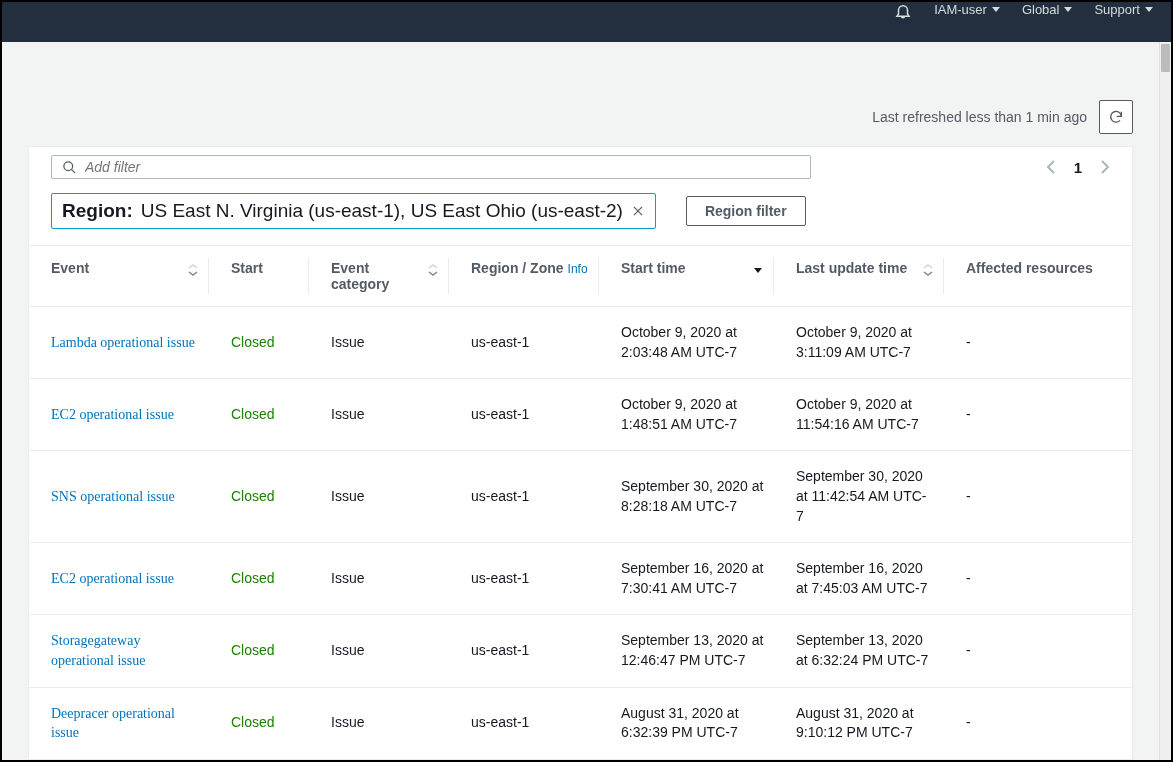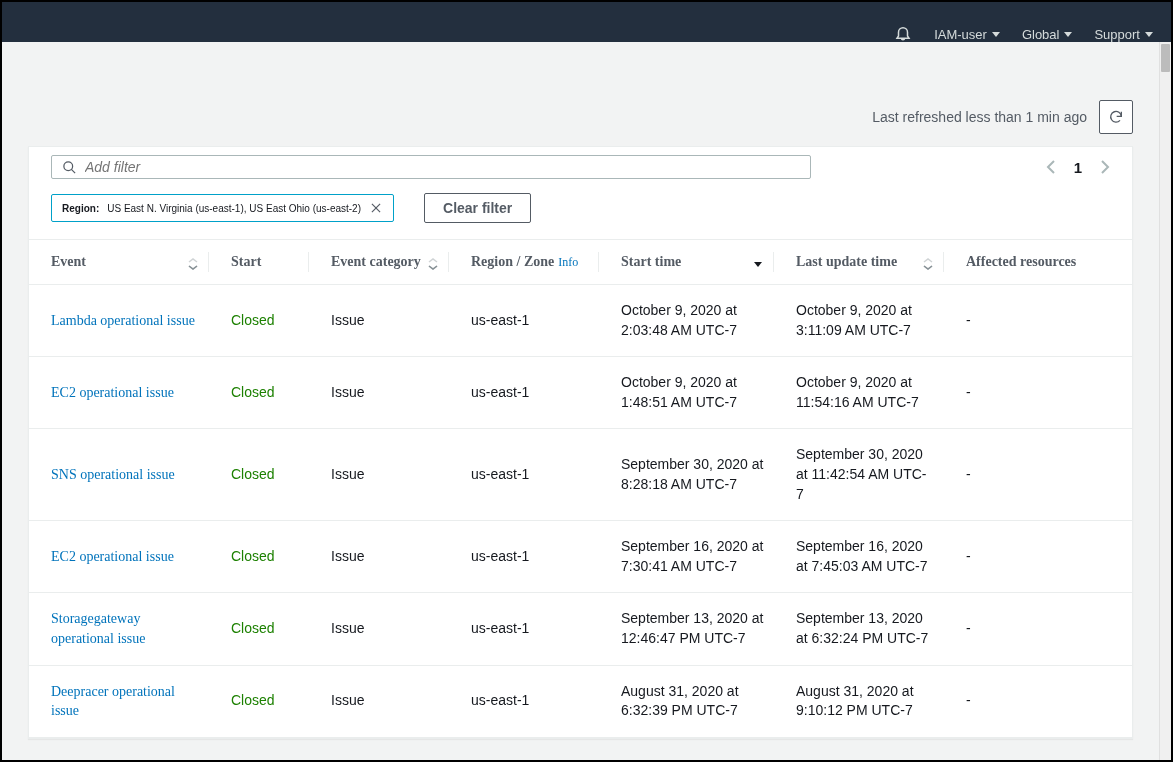--- a/index.html
+++ b/index.html
@@ -15,21 +15,21 @@
     border: 2px solid #000;
     background: #f2f3f3;
     overflow: hidden;
     position: relative;
   }
   
   .topbar {
     height: 40px;
     background: #232f3e;
     display: flex;
-    align-items: flex-end;
+    align-items: flex-start;
     justify-content: flex-end;
     padding: 0 18px;
     gap: 22px;
     color: #d5dbdb;
     font-size: 13px;
   }
   .topbar .nav-item {
     display: flex;
     align-items: center;
     gap: 5px;
@@ -138,21 +138,21 @@
     gap: 30px;
   }
   .chip {
     border: 1px solid #00a1c9;
     border-radius: 2px;
     background: #fff;
     padding: 6px 10px;
     display: flex;
     align-items: center;
     gap: 8px;
-    font-size: 10px;
+    font-size: 19px;
     color: #16191f;
   }
   .chip .label { font-weight: 700; }
   .chip .close { cursor: pointer; display:flex; align-items:center;}
   .clear-btn {
     border: 1px solid #545b64;
     border-radius: 2px;
     background: #fff;
     padding: 6px 18px;
     font-size: 14px;
@@ -175,21 +175,20 @@
     border-top: 1px solid #eaeded;
     border-bottom: 1px solid #eaeded;
     vertical-align: top;
     position: relative;
   }
   .event-table thead th .th-inner {
     display: flex;
     align-items: flex-start;
     justify-content: space-between;
     gap: 6px;
-    font-family: Liberation Serif, serif;
   }
   .th-sep {
     position: absolute;
     right: 0; top: 12px; bottom: 12px;
     width: 1px; background: #eaeded;
   }
   .sort-icon {
     flex-shrink: 0;
     margin-top: 4px;
   }
@@ -272,21 +271,21 @@
         <div class="chip">
           <span class="label">Region:</span>
           <span>US East N. Virginia (us-east-1), US East Ohio (us-east-2)</span>
           <span class="close">
             <svg width="14" height="14" viewBox="0 0 24 24" stroke="#545b64" stroke-width="2">
                 <line x1="5" y1="5" x2="19" y2="19"></line>
                 <line x1="19" y1="5" x2="5" y2="19"></line>
               </svg>
           </span>
         </div>
-        <button class="clear-btn">Clear filter</button>
+        <button class="clear-btn">Region filter</button>
       </div>
 
       <table class="event-table">
         <colgroup>
           <col style="width:180px">
             <col style="width:100px">
             <col style="width:140px">
           <col style="width:150px">
             <col style="width:175px">
             <col style="width:170px">

